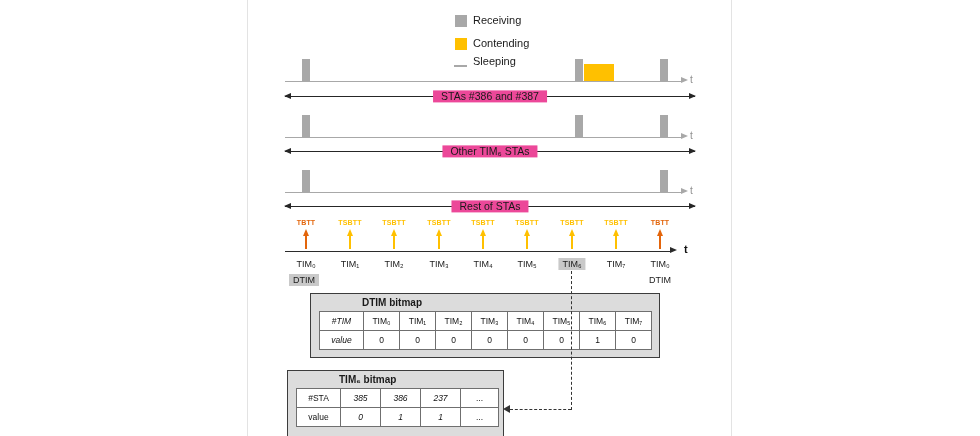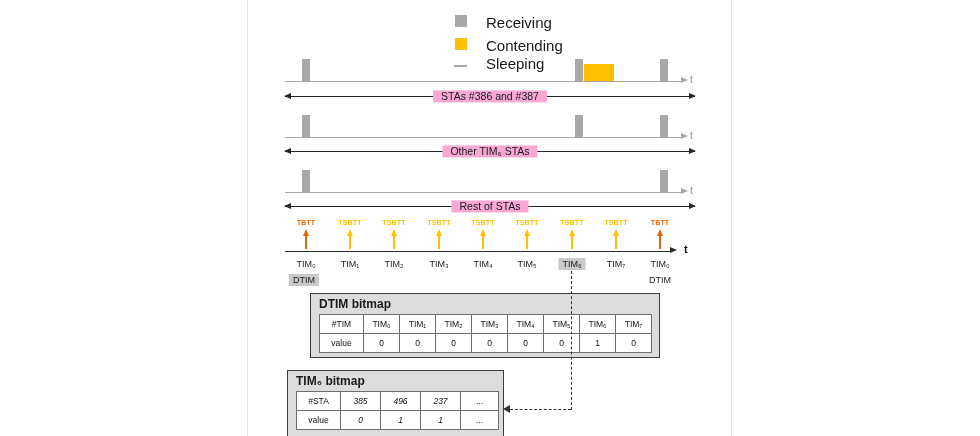--- a/index.html
+++ b/index.html
@@ -9,61 +9,61 @@
     font-family:"Liberation Sans","DejaVu Sans",sans-serif;
     color:#1a1a1a;
     position:relative;
     overflow:hidden;
   }
   .edge-line { position:absolute; top:0; width:1px; height:436px; background:#e3e3e3; }
 
   
   .swatch { position:absolute; width:12px; height:12px; }
   .swatch-dash { position:absolute; width:13px; height:2px; background:#a8a8a8; }
-  .legend-label { position:absolute; font-size:15px; color:#1a1a1a; white-space:nowrap;margin-left:13px; }
+  .legend-label { position:absolute; font-size:11px; color:#1a1a1a; white-space:nowrap; }
 
   
   .rbar { position:absolute; width:8px; height:22px; background:#a8a8a8; }
   .cblock { position:absolute; background:#ffc000; }
   .axis { position:absolute; height:0; border-top:1.6px solid #a8a8a8; }
   .axis.dark { border-top:1.8px solid #2b2b2b; }
   .axis .ah { position:absolute; right:-7px; top:-4.7px; width:0; height:0;
               border-left:7px solid #a8a8a8; border-top:3.8px solid transparent; border-bottom:3.8px solid transparent; }
   .axis.dark .ah { border-left-color:#2b2b2b; }
   .t-label { position:absolute; font-size:10px; color:#8f8f8f; }
   .t-label.dark { color:#111; font-weight:bold; font-size:11px; }
 
   .span-line { position:absolute; height:0; border-top:1.2px solid #262626; }
   .span-line .ah-l { position:absolute; left:-1px; top:-4.3px; width:0; height:0;
                      border-right:7px solid #262626; border-top:3.5px solid transparent; border-bottom:3.5px solid transparent; }
   .span-line .ah-r { position:absolute; right:-1px; top:-4.3px; width:0; height:0;
                      border-left:7px solid #262626; border-top:3.5px solid transparent; border-bottom:3.5px solid transparent; }
   .span-label { position:absolute; left:50%; top:0; transform:translate(-50%,-55%);
-                background:#f9a8d4; padding:0 8px; font-size:10.5px; white-space:nowrap; }
+                background:#ec4899; padding:0 8px; font-size:10.5px; white-space:nowrap; }
 
   
   .tick-label { position:absolute; transform:translateX(-50%); font-size:7px; font-weight:bold; letter-spacing:.2px; white-space:nowrap; }
   .tick-label.tbtt { color:#e3650b; }
   .tick-label.tsbtt { color:#ffc000; }
   .tick-arrow { position:absolute; transform:translateX(-50%); display:flex; flex-direction:column; align-items:center; }
   .tick-arrow .head { width:0; height:0; border-bottom:7px solid #ffc000;
                       border-left:3.5px solid transparent; border-right:3.5px solid transparent; }
   .tick-arrow .shaft { width:1.8px; height:13px; background:#ffc000; }
   .tick-arrow.tbtt .head { border-bottom-color:#e3650b; }
   .tick-arrow.tbtt .shaft { background:#e3650b; }
 
   .tim-label { position:absolute; transform:translateX(-50%); font-size:9px; padding:1px 4px; white-space:nowrap; }
   .tim-label.hl { background:#c9c9c9; }
 
   
   .panel { position:absolute; background:#dcdcdc; border:1.5px solid #3c3c3c; }
-  .panel-title { font-size:12px; font-weight:bold; padding:3px 0 3px 8px; }
+  .panel-title { font-size:10px; font-weight:bold; padding:3px 0 3px 8px;margin-left:43px; }
   .panel table { border-collapse:collapse; margin-left:8px; background:#ffffff; }
   .panel td { border:1px solid #6f6f6f; font-size:8.5px; text-align:center; height:19px; padding:0 2px; color:#111; }
-  .dtim-table td.c0 { width:44px; min-width:44px; }
+  .dtim-table td.c0 { width:44px; min-width:44px;font-style:italic; }
   .dtim-table td.c  { width:36px; min-width:36px; }
   .tim6-table td.c0 { width:44px; min-width:44px; }
   .tim6-table td.c  { width:40px; min-width:40px;font-style:italic; }
   .tim6-table td.cl { width:38px; min-width:38px; }
 
   
   .dashed-v { position:absolute; width:0; border-left:1.4px dashed #333; }
   .dashed-h { position:absolute; height:0; border-top:1.4px dashed #333; }
   .arrow-left { position:absolute; width:0; height:0;
                 border-right:7px solid #333; border-top:4px solid transparent; border-bottom:4px solid transparent; }
@@ -228,21 +228,21 @@
     </table>
 </div>
 
 <div class="panel" style="left:287px; top:370px; width:217px; height:70px;">
   <div class="panel-title">TIM₆ bitmap</div>
   <table class="tim6-table">
     <tbody>
         <tr>
       <td class="c0">#STA</td>
       <td class="c">385</td>
-      <td class="c">496</td>
+      <td class="c">386</td>
       <td class="c">237</td>
       <td class="cl">...</td>
     </tr>
     <tr>
       <td class="c0">value</td>
       <td class="c">0</td>
       <td class="c">1</td>
       <td class="c">1</td>
       <td class="cl">...</td>
     </tr>

